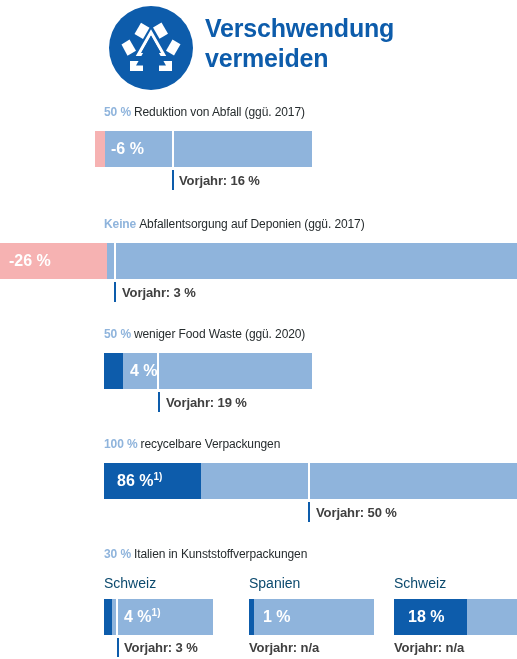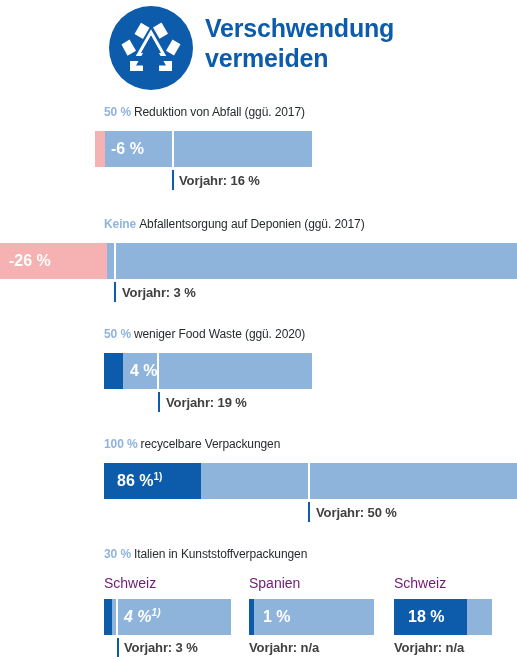--- a/index.html
+++ b/index.html
@@ -111,21 +111,21 @@
     color: #404040;
     letter-spacing: -0.1px;
   }
 
   
   .country-label {
     position: absolute;
     white-space: nowrap;
     font-size: 14px;
     line-height: 18px;
-    color: #701a75;
+    color: #0c4a6e;
   }
 </style>
 </head>
 <body>
 
 <div class="header">
   <div class="logo-wrap">
     <svg width="84" height="84" viewBox="0 0 84 84" aria-hidden="true">
       <circle cx="42" cy="42" r="42" fill="#0d5cab"></circle>
       <g fill="#ffffff">
@@ -220,39 +220,39 @@
   <div class="vorjahr" style="left:316px; top:70px;">Vorjahr: 50 %</div>
 </div>
 
 <div class="section" style="top:545px;">
   <div class="sec-head">
     <span class="goal">30 %</span><span>Italien in Kunststoffverpackungen</span>
   </div>
 
   <div class="country-label" style="left:104px; top:29px;">Schweiz</div>
   <div class="barrow" style="top:54px;">
-    <div class="bar" style="left:104px; width:127px;font-style:italic;">
+    <div class="bar" style="left:104px; width:109px;">
       <div class="seg dark" style="width:8px;"></div>
       <div class="tick-white" style="left:12px;"></div>
       <div class="barlabel" style="left:20px;"><span>4 %</span><sup>1)</sup></div>
     </div>
   </div>
   <div class="tick-blue" style="left:117px; top:93px; height:19px;"></div>
   <div class="vorjahr" style="left:124px; top:95px;">Vorjahr: 3 %</div>
 
   <div class="country-label" style="left:249px; top:29px;">Spanien</div>
   <div class="barrow" style="top:54px;">
     <div class="bar" style="left:249px; width:125px;">
       <div class="seg dark" style="width:5px;"></div>
       <div class="barlabel" style="left:14px;">1 %</div>
     </div>
   </div>
   <div class="vorjahr" style="left:249px; top:95px;">Vorjahr: n/a</div>
 
   <div class="country-label" style="left:394px; top:29px;">Schweiz</div>
   <div class="barrow" style="top:54px;">
-    <div class="bar" style="left:394px; width:98px;">
+    <div class="bar" style="left:394px; width:123px;">
       <div class="seg dark" style="width:73px;"></div>
       <div class="barlabel" style="left:14px;">18 %</div>
     </div>
   </div>
   <div class="vorjahr" style="left:394px; top:95px;">Vorjahr: n/a</div>
 </div>
 
 </body></html>

